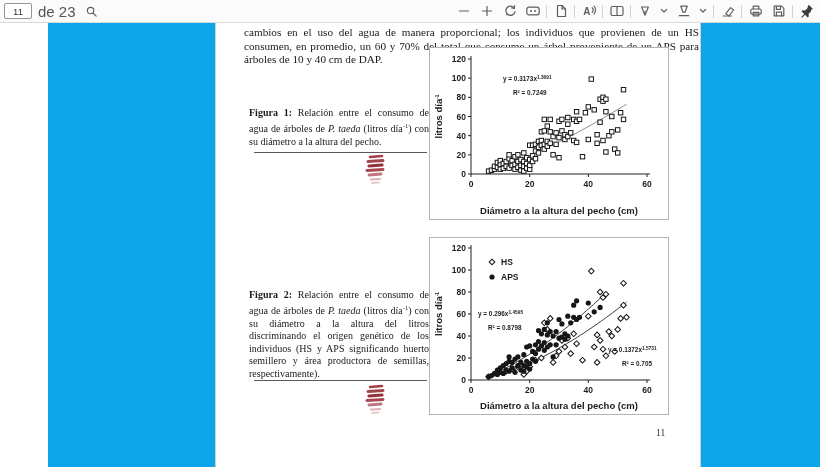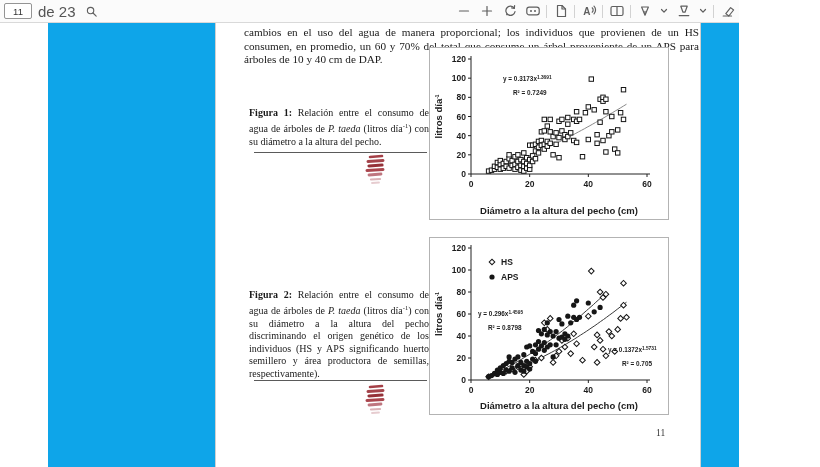--- a/index.html
+++ b/index.html
@@ -1,16 +1,16 @@
 <!DOCTYPE html>
 <html><head>
 <meta charset="utf-8">
 <style>
   html,body{margin:0;padding:0;background:#fff;}
-  .stage{position:relative;width:739px;height:467px;overflow:hidden;background:#fff;
+  .stage{position:relative;width:820px;height:467px;overflow:hidden;background:#fff;
          font-family:"Liberation Sans",sans-serif;}
   
   .toolbar{position:absolute;left:0;top:0;width:820px;height:22px;background:#fbfbfb;
            border-bottom:1px solid #d9d9d9;z-index:5;}
   .tb-left{position:absolute;left:4px;top:0;height:22px;display:flex;align-items:center;gap:6px;}
   .page-input{width:26px;height:14px;border:1px solid #949494;border-radius:2px;background:#fff;
               font-size:9.5px;text-align:center;color:#333;padding:0;font-family:"Liberation Sans",sans-serif;}
   .page-count{font-size:15px;color:#555;}
   .tb-right{position:absolute;right:4px;top:1px;height:20px;display:flex;align-items:center;gap:4px;}
   .icon-btn{width:19px;height:19px;display:flex;align-items:center;justify-content:center;border-radius:3px;}
@@ -313,21 +313,21 @@
             <rect x="188.4" y="62.5" width="4.4" height="4.4" fill="#fff" stroke="#161616" stroke-width="1"></rect>
             <rect x="191.3" y="69.2" width="4.4" height="4.4" fill="#fff" stroke="#161616" stroke-width="1"></rect>
             <rect x="191.3" y="39.5" width="4.4" height="4.4" fill="#fff" stroke="#161616" stroke-width="1"></rect>
             <text x="73" y="33" class="eq">y = 0.3173x<tspan class="eqx" dy="-2.5">1.3691</tspan></text>
             <text x="83" y="47" class="eq">R² = 0.7249</text>
             <text x="129" y="166" text-anchor="middle" class="ax">Diámetro a la altura del pecho (cm)</text>
             <text x="12" y="68.5" text-anchor="middle" class="ax" transform="rotate(-90 12 68.5)">litros día<tspan class="eqx" dy="-3">-1</tspan></text>
           </svg></div>
 
       <div class="caption cap2">
-        <b>Figura 2:</b><span> Relación entre el consumo de agua de árboles de </span><i>P. taeda</i><span> (litros día</span><sup>-1</sup><span>) con su diámetro a la altura del pecho discriminando el origen genético de los individuos (HS y APS significando huerto semillero y área productora de semillas, respectivamente).</span>
+        <b>Figura 2:</b><span> Relación entre el consumo de agua de árboles de </span><i>P. taeda</i><span> (litros día</span><sup>-1</sup><span>) con su diámetro a la altura del litros discriminando el origen genético de los individuos (HS y APS significando huerto semillero y área productora de semillas, respectivamente).</span>
       </div>
       <div class="rule rule2"></div>
       <span class="scrib scrib2">
         <svg width="24" height="32">
           <line x1="8" y1="3" x2="20" y2="2" stroke="#9b2b33" stroke-width="2.6" stroke-linecap="round" opacity="0.9"></line>
           <line x1="6" y1="7.5" x2="21" y2="6.5" stroke="#a03a42" stroke-width="3" stroke-linecap="round" opacity="0.95"></line>
           <line x1="7" y1="12" x2="20" y2="11" stroke="#8f262e" stroke-width="3.2" stroke-linecap="round" opacity="0.95"></line>
           <line x1="5" y1="16.5" x2="21" y2="15.5" stroke="#a1323b" stroke-width="3" stroke-linecap="round" opacity="0.9"></line>
           <line x1="7" y1="21" x2="19" y2="20" stroke="#b05560" stroke-width="2.8" stroke-linecap="round" opacity="0.8"></line>
           <line x1="9" y1="25.5" x2="18" y2="25" stroke="#c27f86" stroke-width="2.2" stroke-linecap="round" opacity="0.6"></line>

